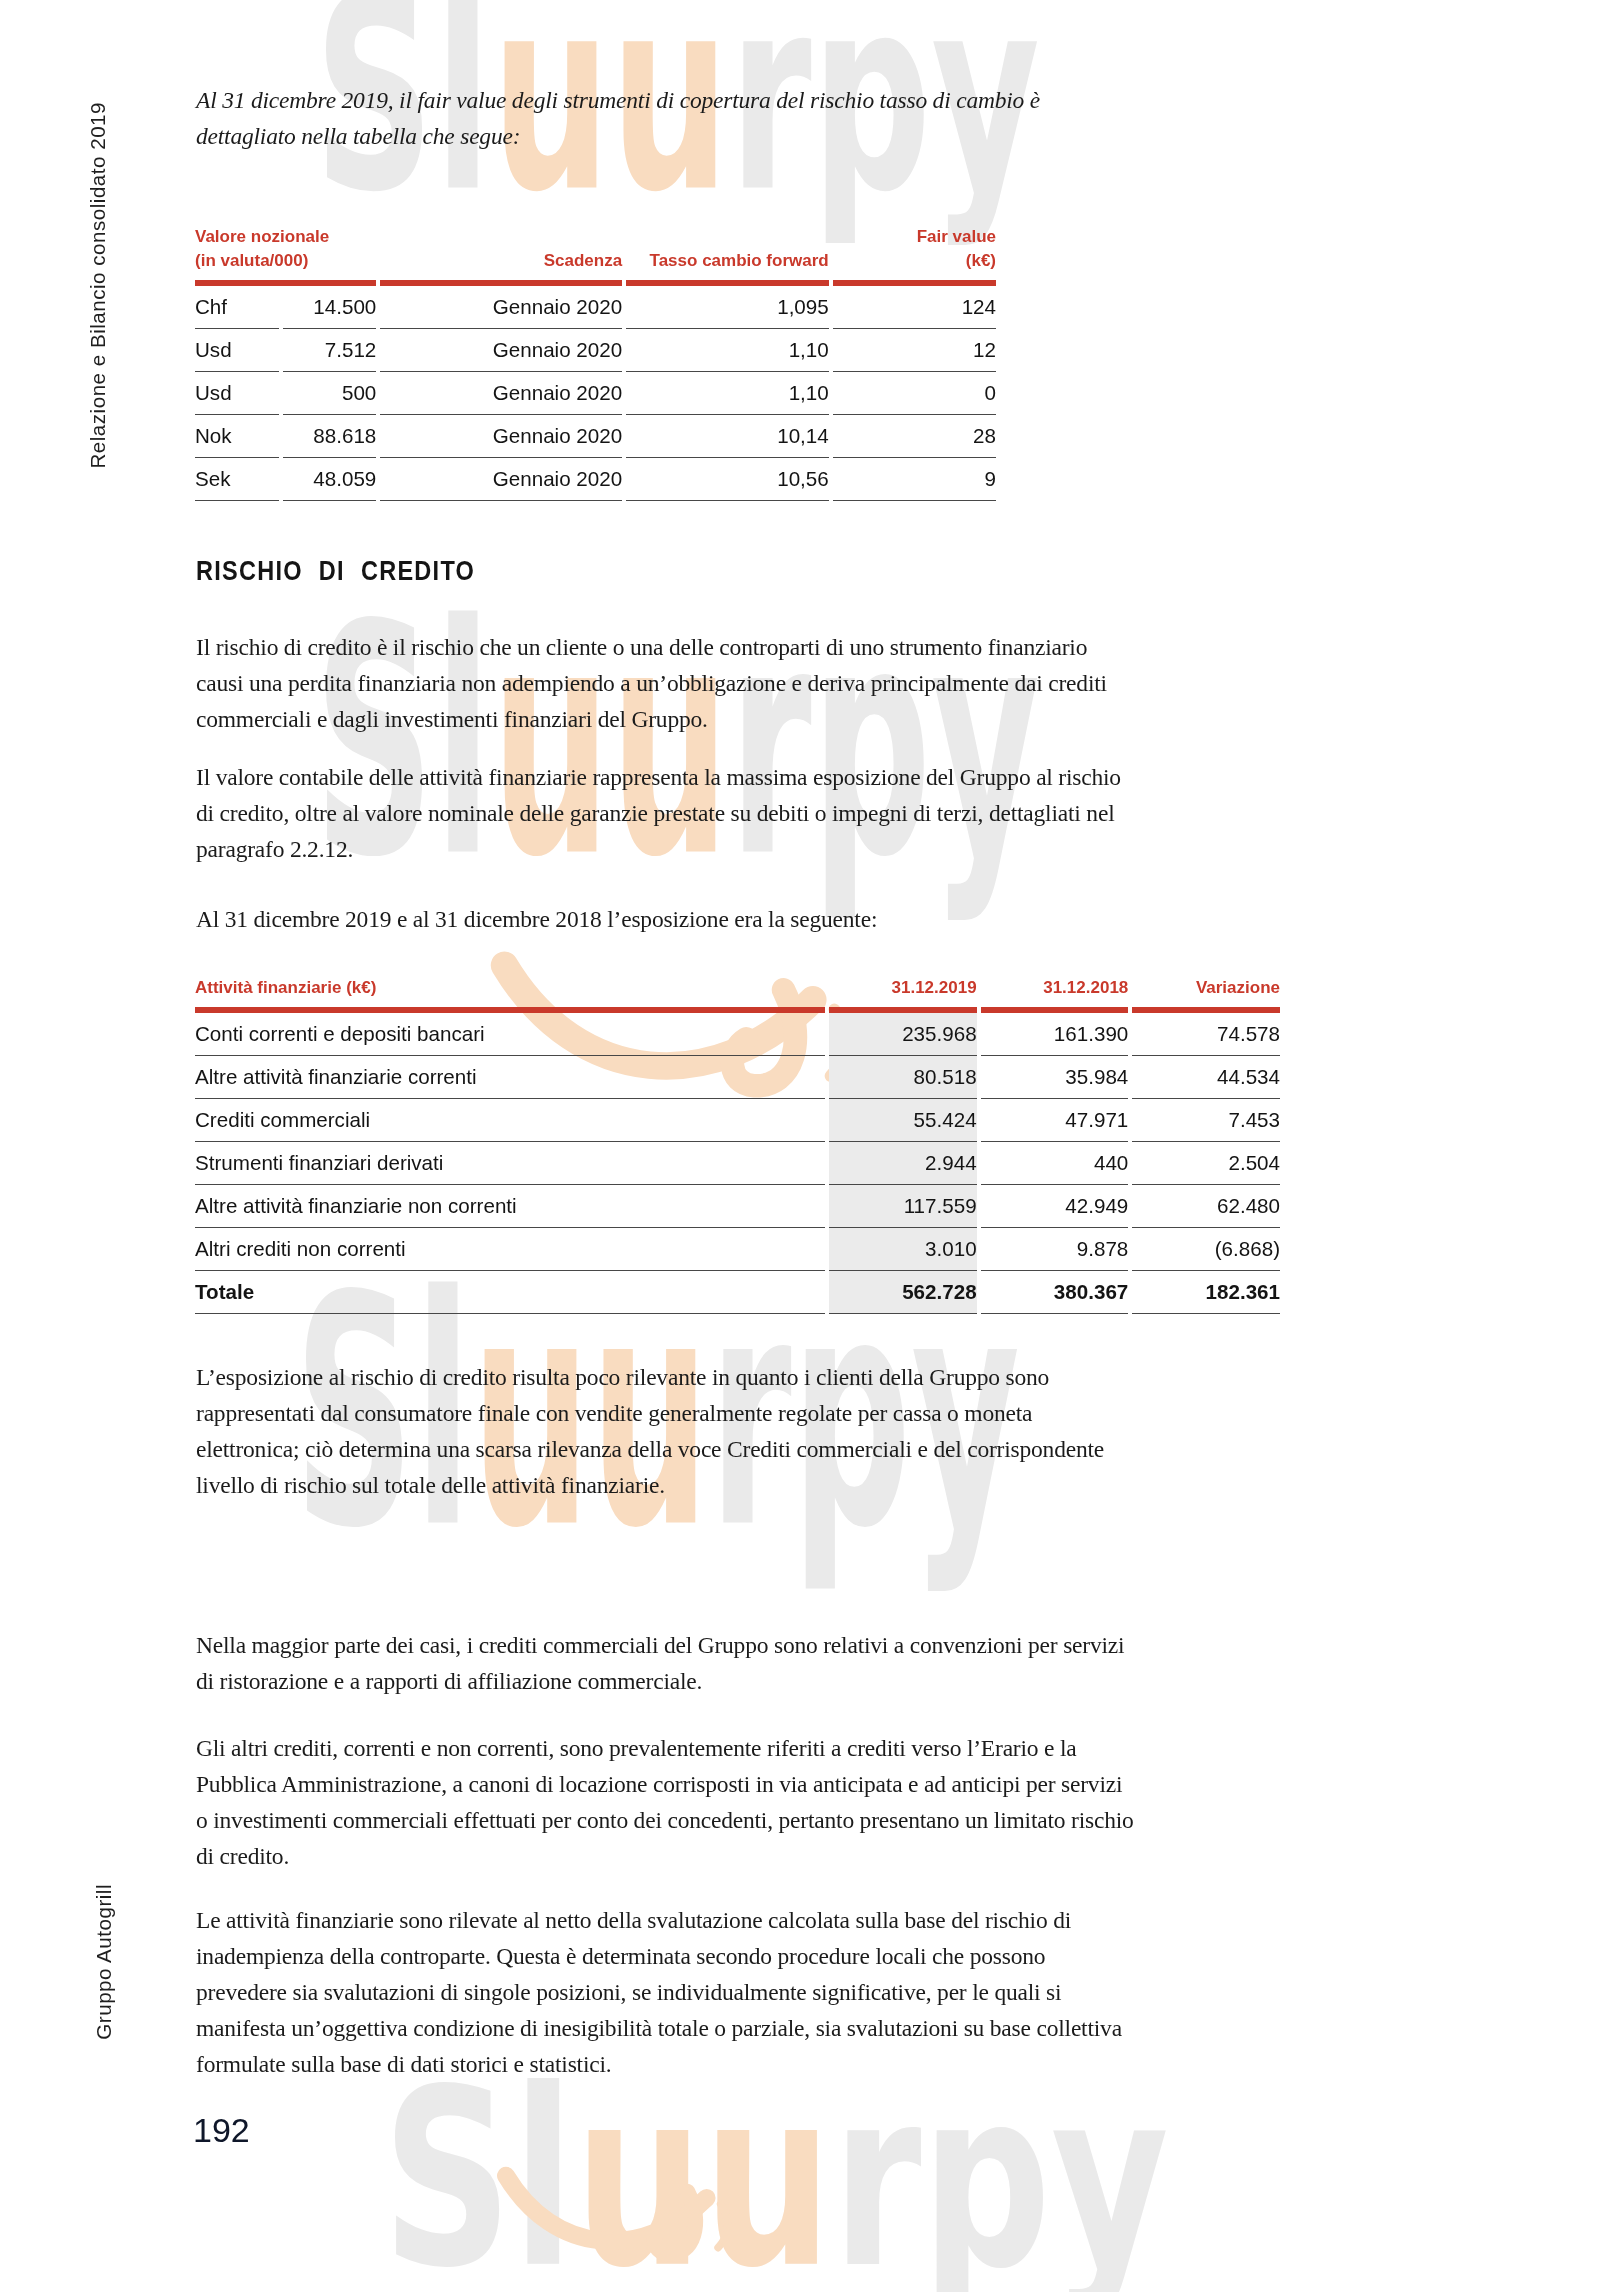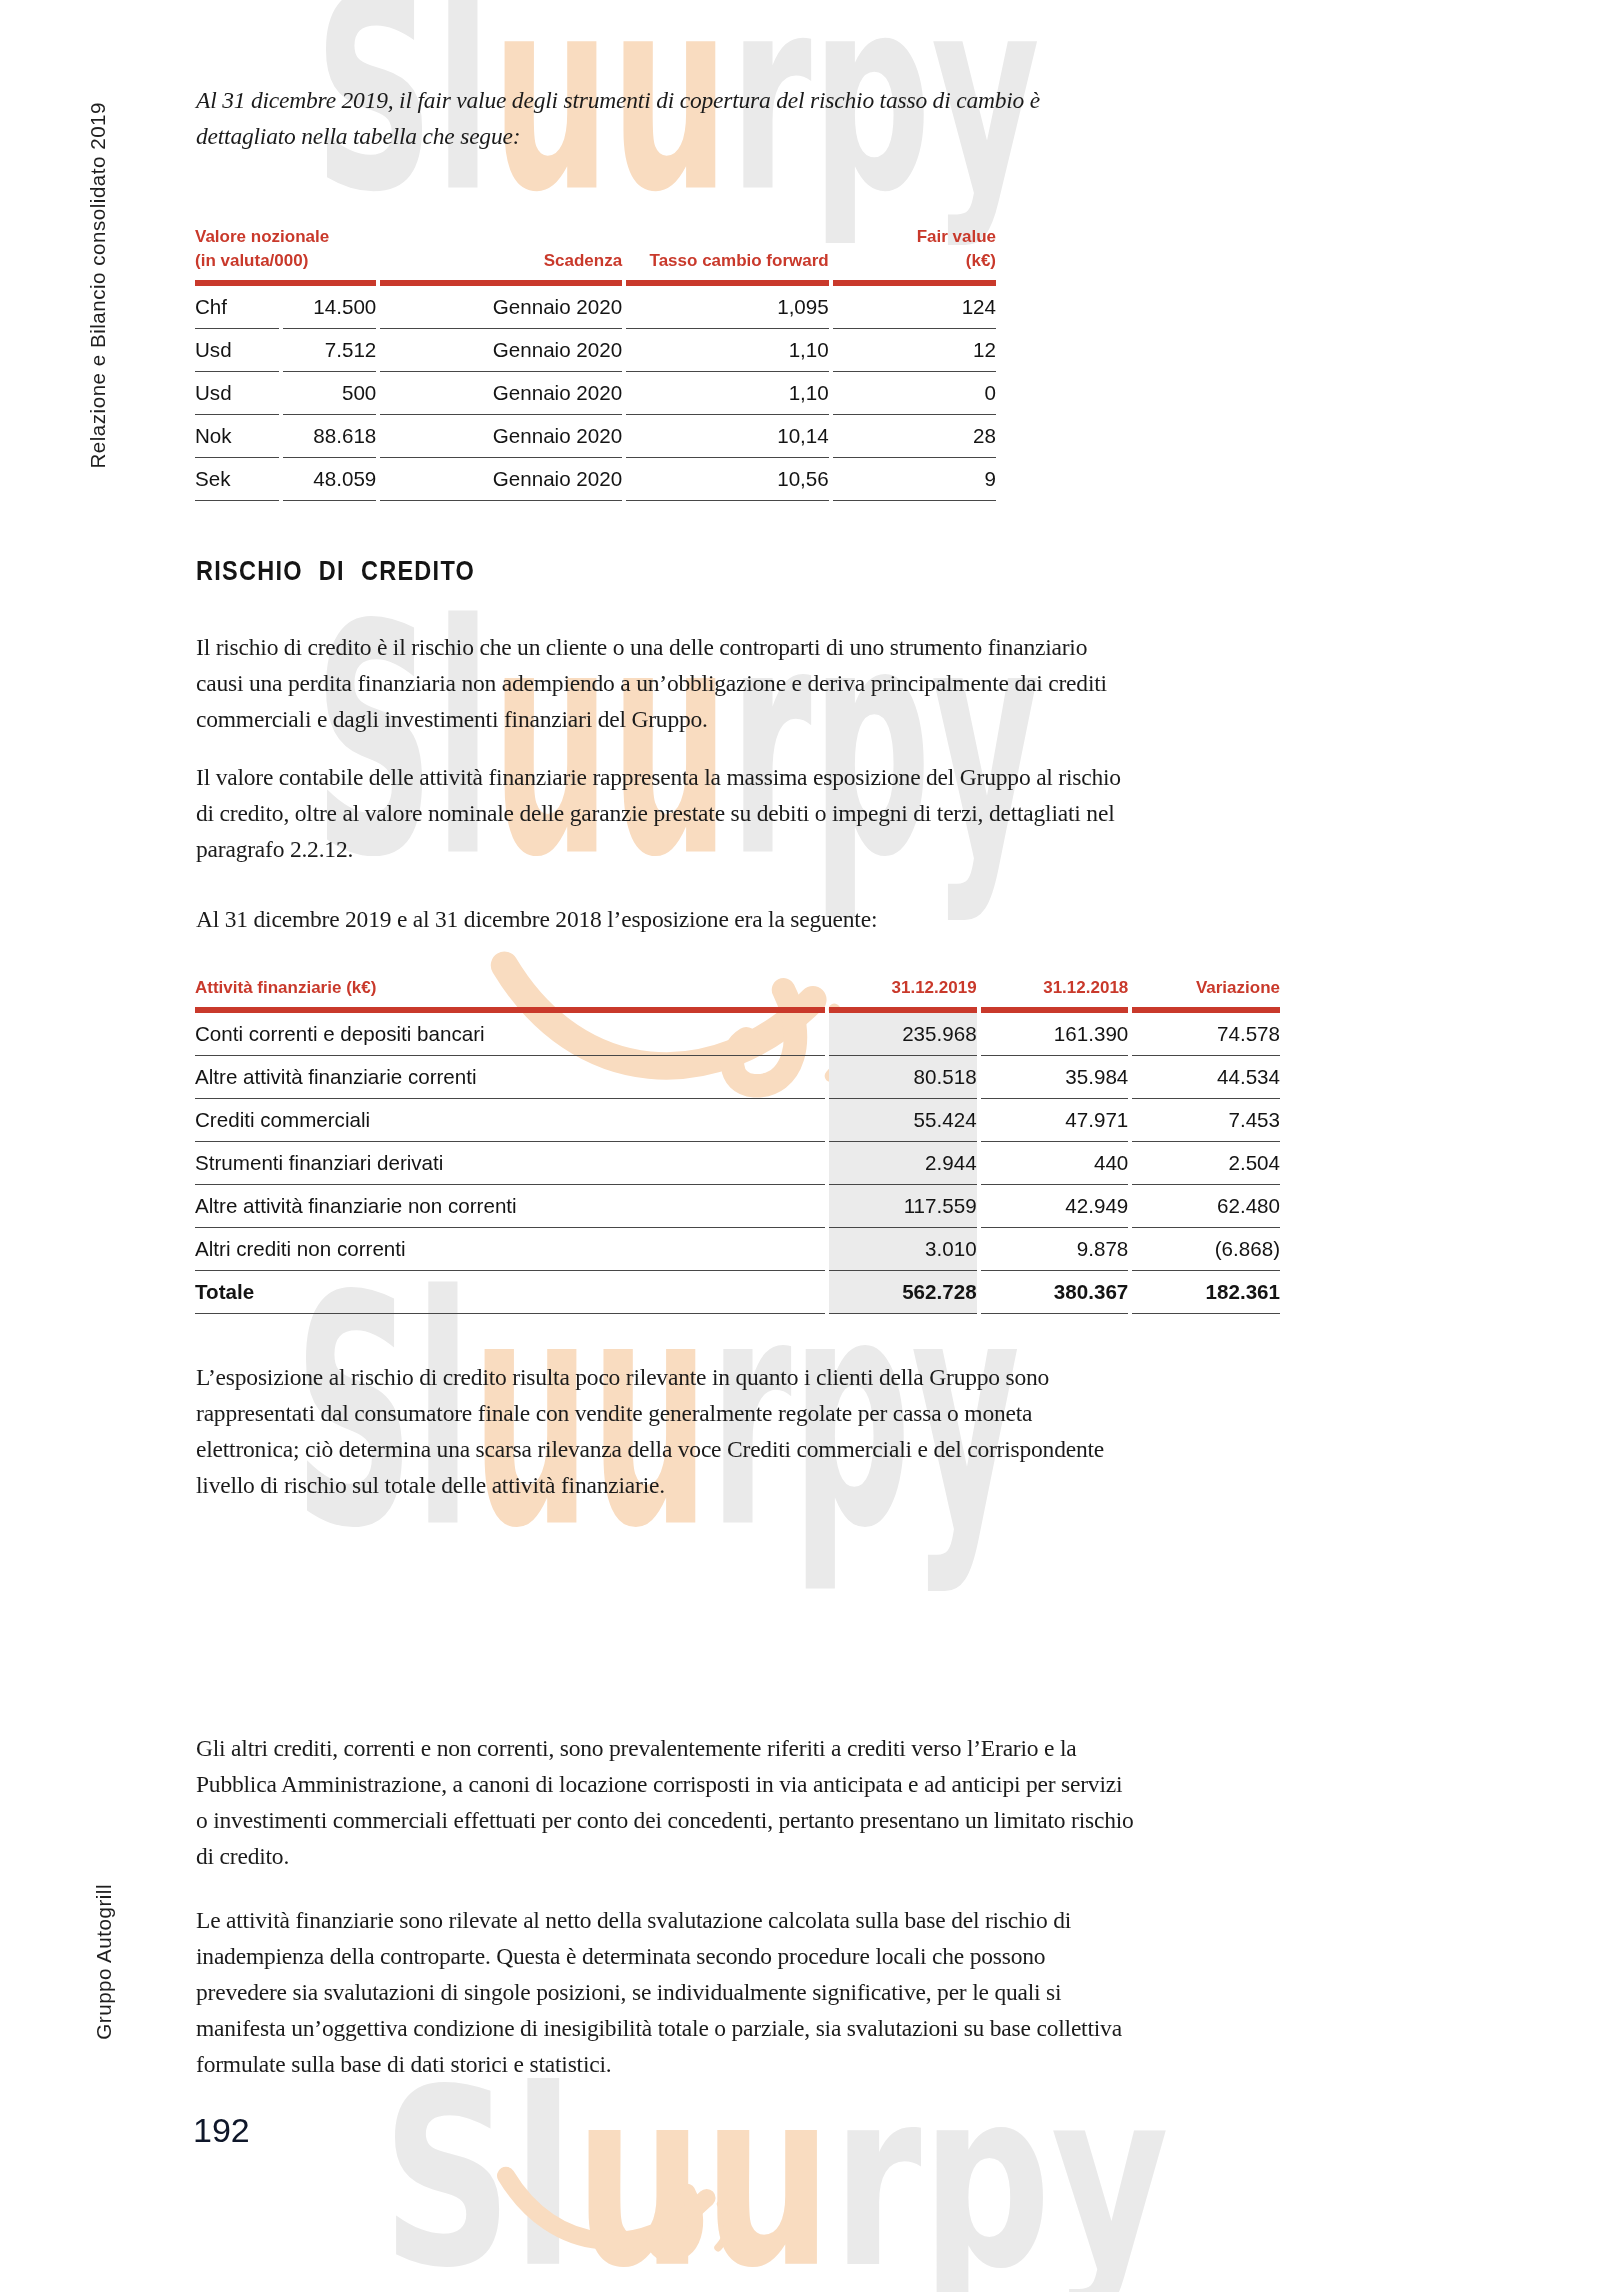--- a/index.html
+++ b/index.html
@@ -297,19 +297,20 @@
       <tr class="total-row">
         <td class="al">Totale</td>
         <td class="ar shade">562.728</td>
         <td class="ar">380.367</td>
         <td class="ar">182.361</td>
       </tr>
     </tbody>
   </table>
 
   <p class="abs body-par cp1">L’esposizione al rischio di credito risulta poco rilevante in quanto i clienti della Gruppo sono rappresentati dal consumatore finale con vendite generalmente regolate per cassa o moneta elettronica; ciò determina una scarsa rilevanza della voce Crediti commerciali e del corrispondente livello di rischio sul totale delle attività finanziarie.</p>
+  <p class="abs body-par cp2">Nella maggior parte dei casi, i crediti commerciali del Gruppo sono relativi a convenzioni per servizi di ristorazione e a rapporti di affiliazione commerciale.</p>
   <p class="abs body-par cp3">Gli altri crediti, correnti e non correnti, sono prevalentemente riferiti a crediti verso l’Erario e la Pubblica Amministrazione, a canoni di locazione corrisposti in via anticipata e ad anticipi per servizi o investimenti commerciali effettuati per conto dei concedenti, pertanto presentano un limitato rischio di credito.</p>
   <p class="abs body-par cp4">Le attività finanziarie sono rilevate al netto della svalutazione calcolata sulla base del rischio di inadempienza della controparte. Questa è determinata secondo procedure locali che possono prevedere sia svalutazioni di singole posizioni, se individualmente significative, per le quali si manifesta un’oggettiva condizione di inesigibilità totale o parziale, sia svalutazioni su base collettiva formulate sulla base di dati storici e statistici.</p>
 
   <div class="abs page-number">192</div>
 
 </div>
 
 
 </body></html>

